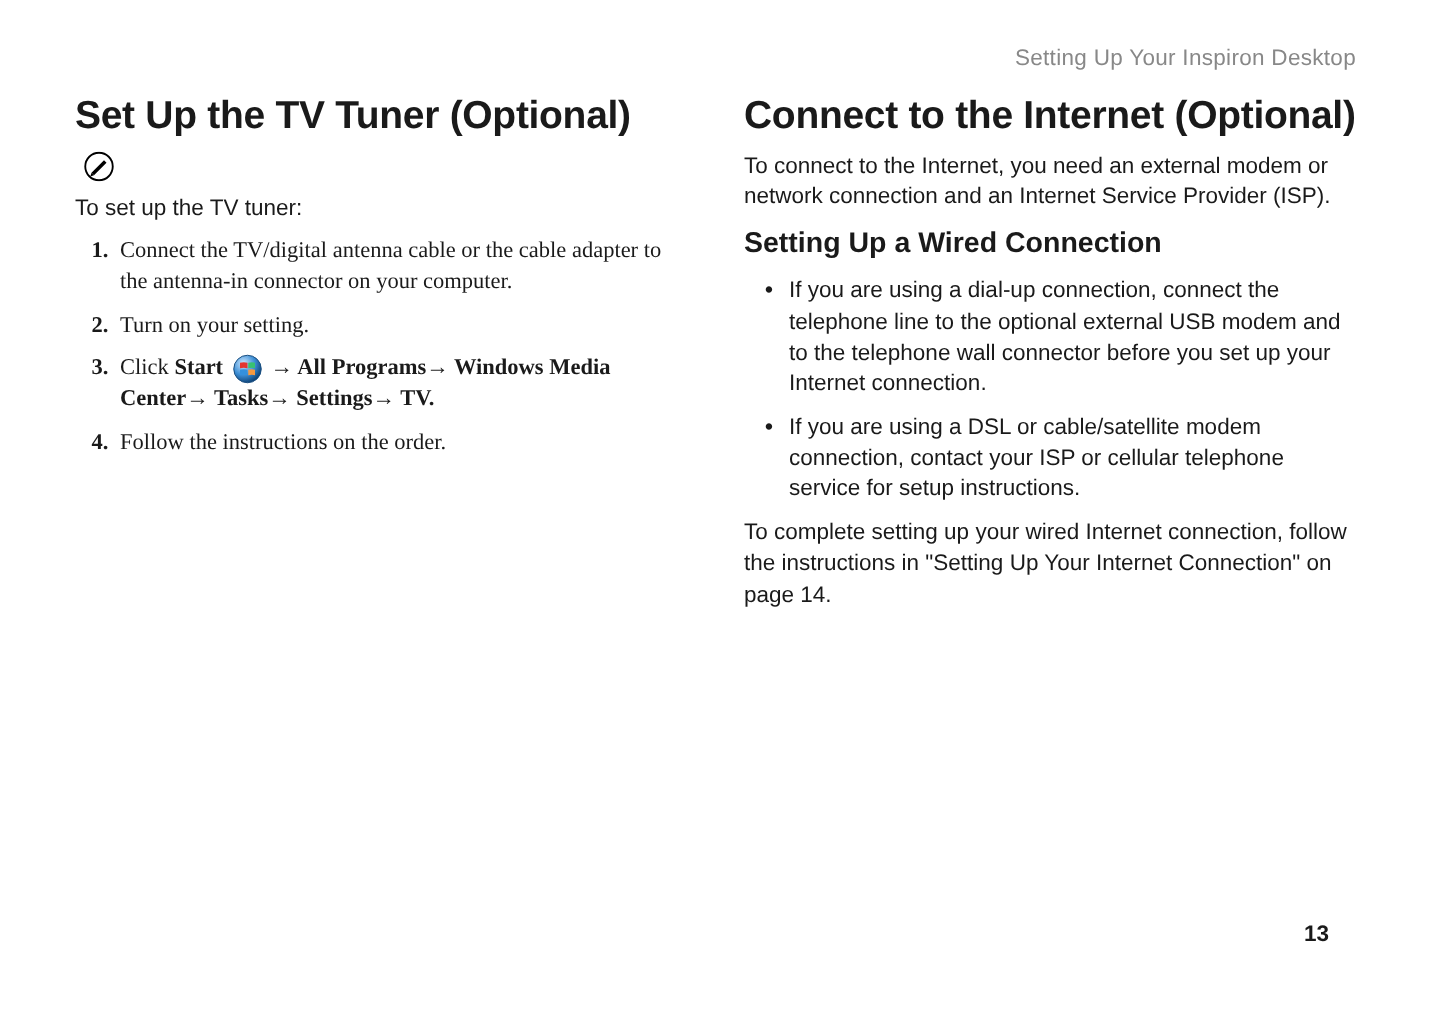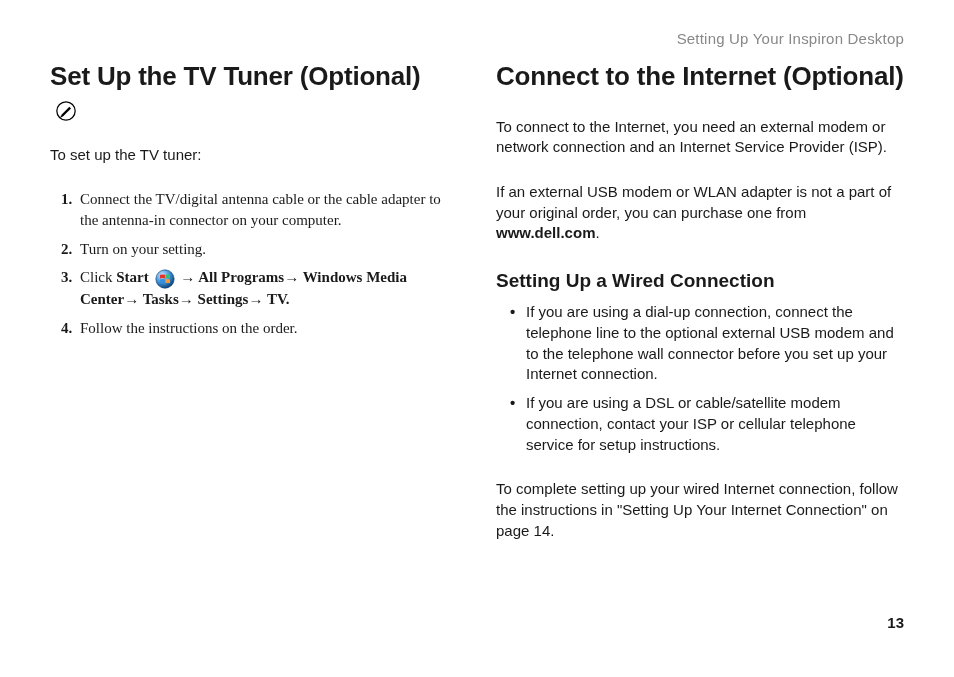--- a/index.html
+++ b/index.html
@@ -38,21 +38,21 @@
     font-weight: 700;
     margin: 0 0 4px 0;
     line-height: 1.22;
     letter-spacing: -0.2px;
   }
   h2 {
     font-size: 19px;
     font-weight: 700;
     margin: 2px 0 6px 0;
   }
-  p { margin: 24px 0; }
+  p { margin: 8px 0; }
   .note-block {
     display: flex;
     align-items: flex-start;
     margin: 6px 0 6px 6px;
   }
   .note-icon {
     flex: 0 0 auto;
     width: 20px;
     height: 20px;
     margin-right: 8px;
@@ -94,21 +94,21 @@
   ul.bullets > li::before {
     content: "•";
     position: absolute;
     left: -6px;
     top: 0;
     font-weight: bold;
   }
   .bold { font-weight: 700; }
   .page-number {
     position: absolute;
-    right: 50px;
+    right: 68px;
     bottom: 24px;
     font-weight: 700;
     font-size: 15px;
   }
 </style>
 </head>
 <body>
 
 <div class="page">
 
@@ -157,23 +157,20 @@
         </li>
         <li>Follow the instructions on the order.</li>
       </ol>
     </div>
 
     <div class="col">
       <h1>Connect to the Internet (Optional)</h1>
 
       <p>To connect to the Internet, you need an external modem or network connection and an Internet Service Provider (ISP).</p>
 
-      <p>
-        <span>If an external USB modem or WLAN adapter is not a part of your original order, you can purchase one from </span><span class="bold">www.dell.com</span><span>.</span>
-      </p>
 
       <h2>Setting Up a Wired Connection</h2>
 
       <ul class="bullets">
         <li>If you are using a dial-up connection, connect the telephone line to the optional external USB modem and to the telephone wall connector before you set up your Internet connection.</li>
         <li>If you are using a DSL or cable/satellite modem connection, contact your ISP or cellular telephone service for setup instructions.</li>
       </ul>
 
       <p>To complete setting up your wired Internet connection, follow the instructions in "Setting Up Your Internet Connection" on page 14.</p>
     </div>

